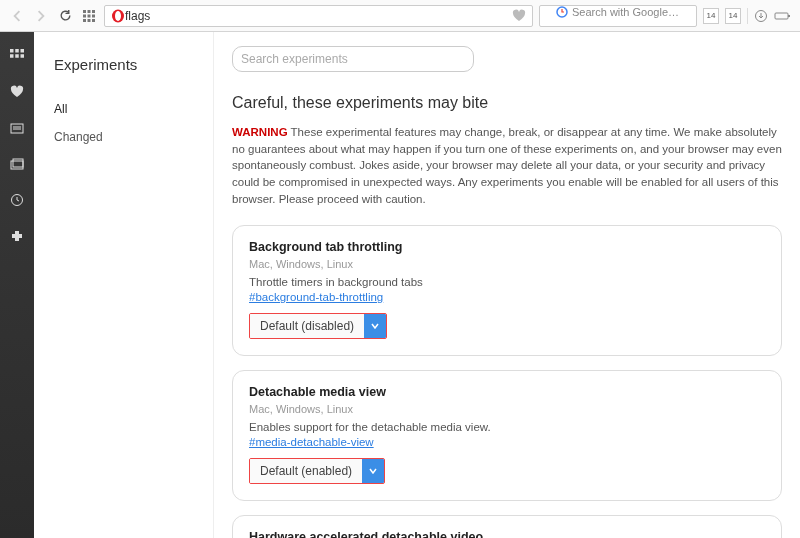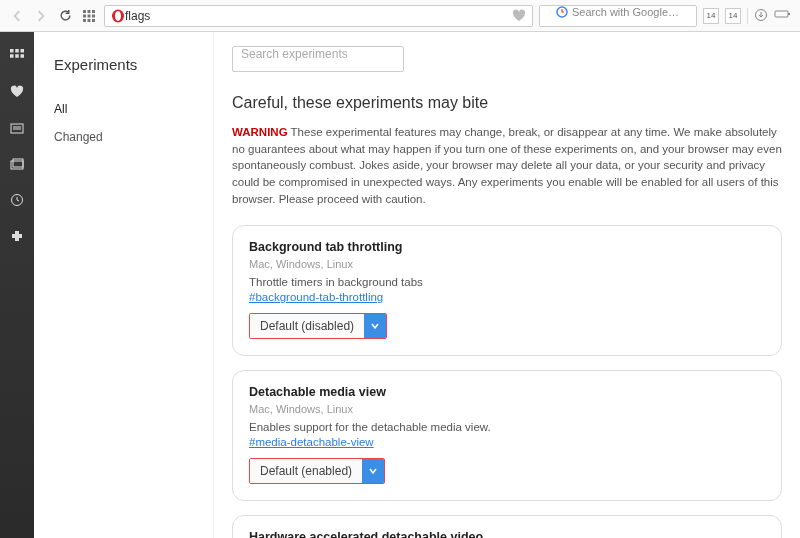--- a/index.html
+++ b/index.html
@@ -9,39 +9,39 @@
   .toolbar { height: 32px; background: #fafafa; border-bottom: 1px solid #d4d4d4; display: flex; align-items: center; padding: 0 8px; gap: 6px; }
   .nav-btn { width: 18px; height: 18px; display: flex; align-items: center; justify-content: center; cursor: pointer; color: #777; }
   .nav-btn.disabled { color: #ccc; }
   .address-bar { flex: 1; height: 22px; background: #fff; border: 1px solid #ccc; border-radius: 2px; display: flex; align-items: center; padding: 0 6px; gap: 0; }
   .opera-icon { width: 14px; height: 14px; }
   .address-text { flex: 1; font-size: 12px; color: #333; }
   .heart-icon { color: #bbb; }
   .search-bar { width: 158px; height: 22px; background: #fff; border: 1px solid #ccc; border-radius: 2px; display: flex; padding: 0 16px; gap: 4px; }
   .search-bar span.txt { font-size: 11px; color: #888; white-space: nowrap; overflow: hidden; text-overflow: ellipsis; }
   .ext-box { width: 16px; height: 16px; background: #fff; border: 1px solid #ccc; display:inline-flex; align-items:center; justify-content:center; font-size:8px; color:#555; }
-  .right-icons { display: flex; align-items: flex-start; gap: 6px; }
+  .right-icons { display: flex; align-items: center; gap: 6px; }
   .sep { width:1px; height:16px; background:#ddd; }
   
   
   .main { display: flex; height: calc(538px - 32px); }
   .vbar { width: 34px; background: linear-gradient(#3a3a3a,#2b2b2b); display: flex; flex-direction: column; align-items: center; padding-top: 16px; gap: 20px; }
   .vbar .vicon { color: #ddd; width: 16px; height: 16px; display:flex; align-items:center; justify-content:center; }
   
   .sidebar { width: 180px; background: #fff; border-right: 1px solid #eee; padding: 24px 0 0 20px; }
   .side-title { font-size: 15px; color: #333; margin-bottom: 22px; }
   .side-item { font-size: 12px; color: #555; padding: 7px 0; cursor: pointer; }
   .side-item.active { color: #222; }
   
   .content { flex: 1; background: #fff; padding: 14px 18px 0 18px; overflow-y: auto; position: relative; }
   .content::-webkit-scrollbar { width: 10px; }
   .content::-webkit-scrollbar-thumb { background: #ccc; border-radius: 5px; }
   
   .top-row { display: flex; justify-content: space-between; align-items: center; margin-bottom: 22px; gap: 10px; }
-  .search-exp { width: 172px; height: 26px; border: 1px solid #ccc; border-radius: 2px; padding: 0 8px; font-size: 12px; color: #999; display:flex; align-items:flex-start; background:#fff; }
+  .search-exp { width: 242px; height: 26px; border: 1px solid #ccc; border-radius: 10px; padding: 0 8px; font-size: 12px; color: #999; display:flex; align-items:center; background:#fff; }
   .reset-btn { height: 26px; border: 1px solid #ccc; border-radius: 2px; background: #fff; padding: 0 12px; font-size: 12px; color: #444; cursor: pointer; display:flex; align-items:center; }
   
   .heading { font-size: 16px; color: #333; margin-bottom: 12px; }
   .warn-block { font-size: 11.5px; color: #555; line-height: 1.45; margin-bottom: 18px; }
   .warn-label { color: #cc0000; font-weight: bold; }
   
   .flag-card { border: 1px solid #ddd; border-radius: 12px; padding: 14px 20px 16px 16px; margin-bottom: 14px; }
   .flag-title { font-size: 12.5px; font-weight: bold; color: #222; margin-bottom: 4px; }
   .flag-plat { font-size: 11px; color: #999; margin-bottom: 6px; }
   .flag-desc { font-size: 11.5px; color: #555; margin-bottom: 2px; }

